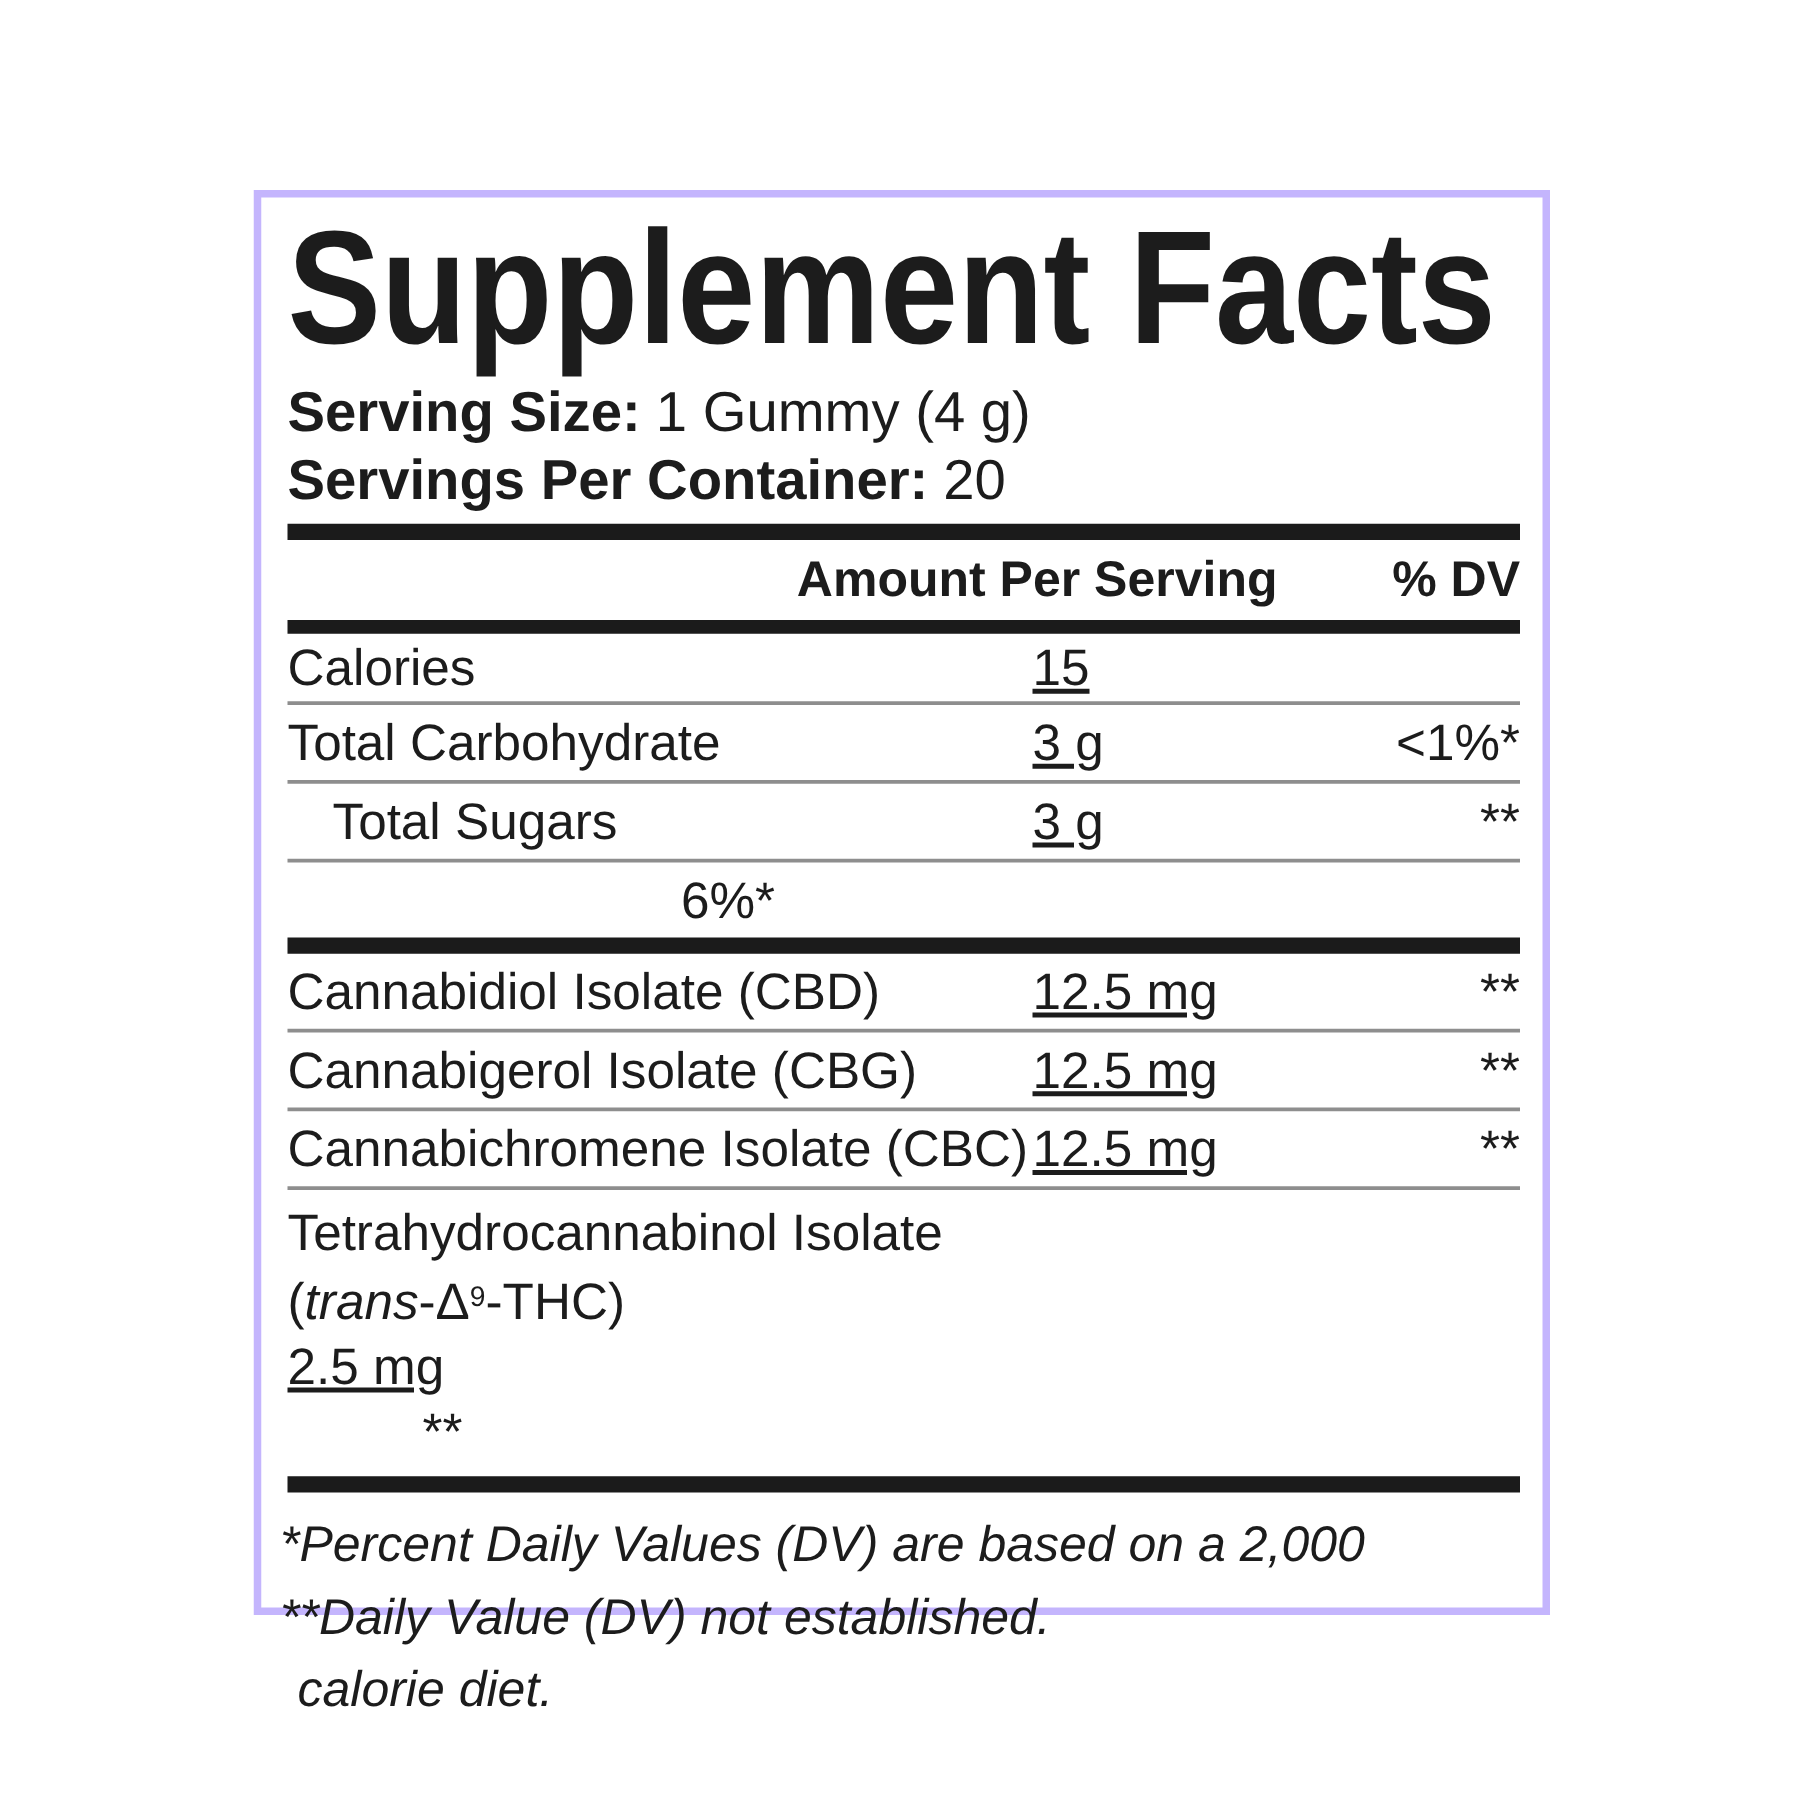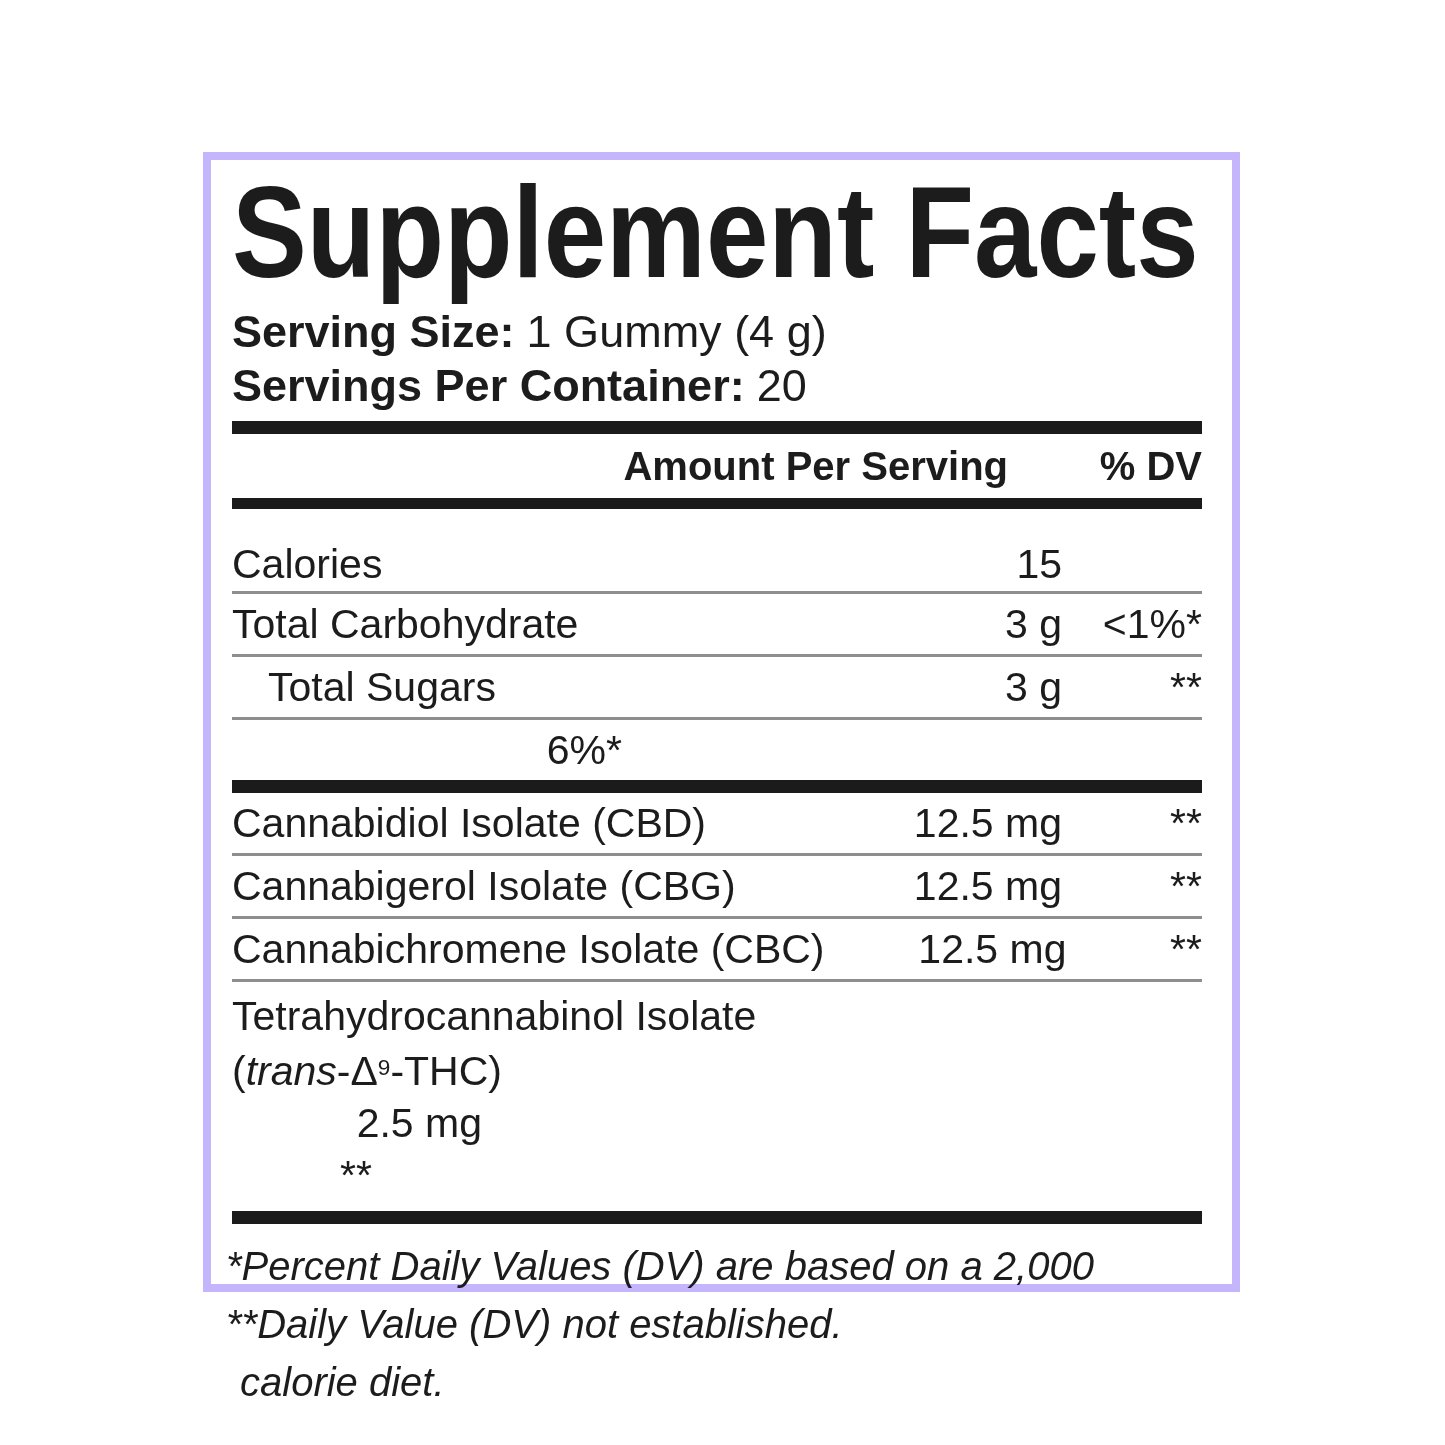--- a/index.html
+++ b/index.html
@@ -18,23 +18,23 @@
     background: #ffffff;
     overflow: hidden;
   }
   .label-box {
     position: absolute;
     left: 203px;
     top: 152px;
     width: 1037px;
     height: 1140px;
     box-sizing: border-box;
-    border: 8px solid #c4b5fd;
+    border: 6px solid #c4b5fd;
     background: #ffffff;
-    padding: 0 30px 0 21px;
+    padding: 0 18px 0 21px;
   }
   .sf-title {
     margin: 8px 0 0 0;
     font-size: 129px;
     font-weight: bold;
     line-height: 1;
     letter-spacing: 0px;
     white-space: nowrap;
     transform: scaleX(0.87);
     transform-origin: left center;
@@ -76,33 +76,34 @@
     white-space: nowrap;
   }
   .nrow {
     display: flex;
     align-items: flex-start;
     font-size: 41px;
     line-height: 44px;
     padding: 8px 0;
     border-bottom: 3px solid #8e8e8e;
   }
-  .nrow.short { padding: 5px 0; margin-top: 28px; }
+  .nrow.short { padding: 5px 0; }
   .nrow.no-line { border-bottom: none; }
   .nrow.two-line { line-height: 52px; padding: 8px 0 10px 0; flex-direction: column; }
   .nrow .name {
     flex: 1;
     white-space: nowrap;
   }
   .nrow .name.ind1 { padding-left: 36px; }
   .nrow .name.ind2 { padding-left: 64px; }
   .nrow .amount {
     width: 250px;
-    text-align: right;
-    white-space: nowrap;
+    text-align: left;
+    white-space: nowrap;
+    text-decoration: underline;
   }
   .nrow .dv {
     width: 140px;
     text-align: right;
     white-space: nowrap;
   }
   .name2 sup {
     font-size: 0.55em;
     vertical-align: 0.45em;
   }

